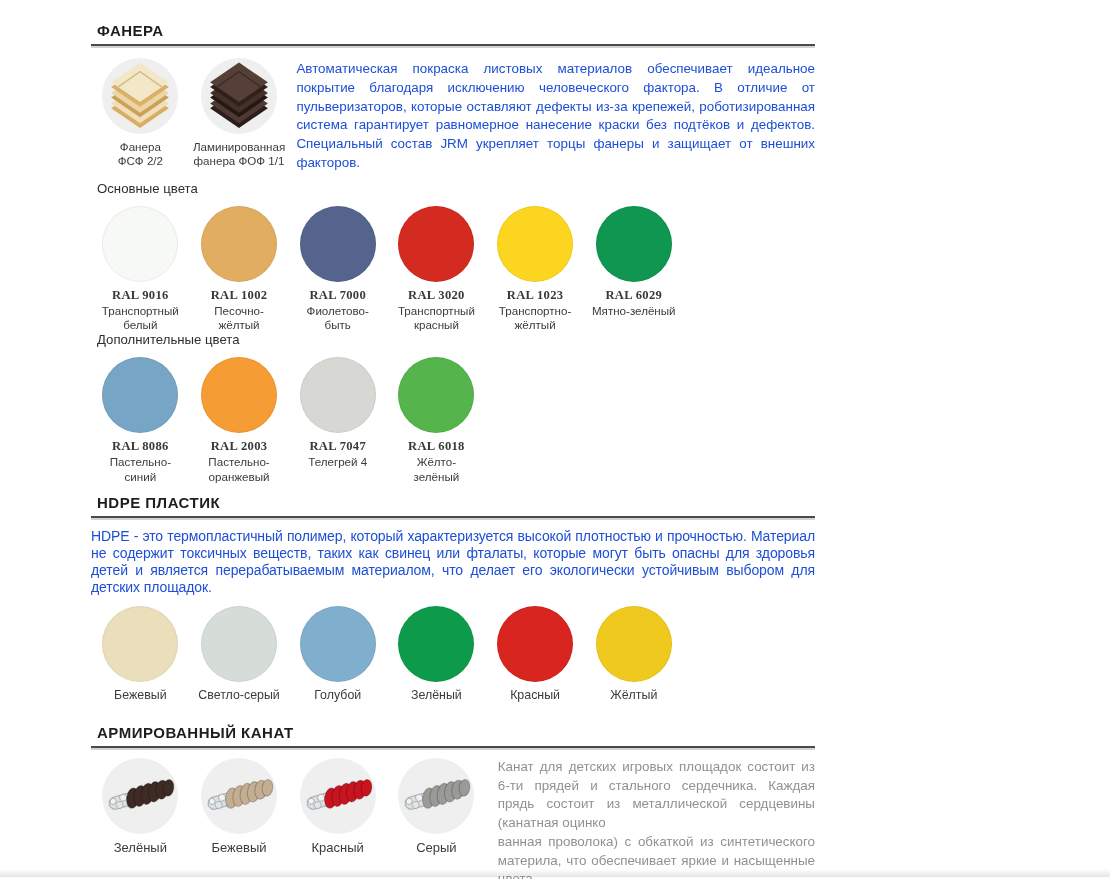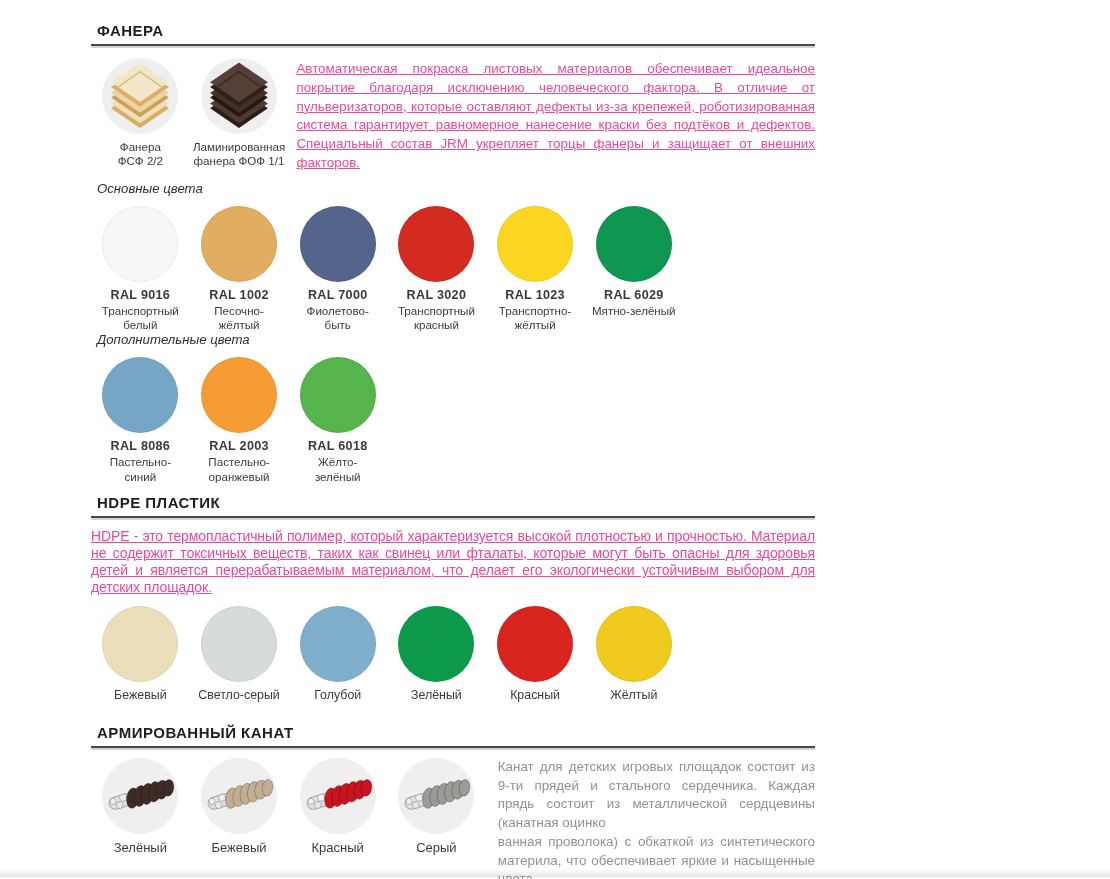--- a/index.html
+++ b/index.html
@@ -15,32 +15,31 @@
   .rule{height:2px;background:#4a4a4a;box-shadow:0 2px 0 rgba(130,130,130,.35);}
   .top-row{display:flex;margin-top:12px;align-items:flex-start;}
   .materials{display:flex;}
   .cell{width:98.7px;text-align:center;flex:0 0 auto;}
   .photo-circle{width:76px;height:76px;margin:0 auto;}
   .photo-circle svg{display:block;width:76px;height:76px;}
   .cell-label{
     margin-top:6px;font-size:11.6px;line-height:1.25;color:#3b3b3b;white-space:pre-line;
   }
   .desc{
-    flex:1;margin:2px 0 0 8px;font-size:13.4px;line-height:1.4;color:#ec4899;
+    flex:1;margin:2px 0 0 8px;font-size:13.4px;line-height:1.4;color:#1d4ed8;
     text-align:justify;
-    text-decoration:underline;
-  }
-  .subhead{font-size:13.2px;color:#2e2e2e;margin:8px 0 10px 6px;line-height:15px;font-style:italic;}
+  }
+  .subhead{font-size:13.2px;color:#2e2e2e;margin:8px 0 10px 6px;line-height:15px;}
   .subhead2{margin-top:0;}
   .swatch-row{display:flex;}
   .circle{
     width:76px;height:76px;border-radius:50%;margin:0 auto;
     box-shadow:inset 0 0 0 1px rgba(0,0,0,.055);
   }
-  .code{margin-top:6px;font-size:12.6px;font-weight:bold;letter-spacing:.3px;color:#393939;line-height:15px;}
+  .code{margin-top:6px;font-size:12.6px;font-weight:bold;letter-spacing:.3px;color:#393939;line-height:15px;font-family:Liberation Serif, serif;}
   .name{font-size:11.6px;line-height:1.24;color:#3b3b3b;white-space:pre-line;margin-top:1px;}
   .hdpe-title{margin-top:10px;}
   .hdpe-desc{margin:10px 0 0 0;flex:none;font-size:14px;line-height:1.22;letter-spacing:-.1px;}
   .hdpe-row{margin-top:10px;}
   .hdpe-name{font-size:12.4px;margin-top:6px;}
   .rope-title{margin-top:20px;}
   .rope-row{display:flex;margin-top:10px;align-items:flex-start;}
   .ropes{display:flex;}
   .rope-label{font-size:13px;margin-top:6px;}
   .rope-desc{flex:1;margin:0 0 0 12px;}
@@ -148,20 +147,25 @@
         <div class="name">Пастельно-
 синий</div>
       </div>
       <div class="cell">
         <div class="circle" style="background: rgb(245, 156, 52);"></div>
         <div class="code">RAL 2003</div>
         <div class="name">Пастельно-
 оранжевый</div>
       </div>
       <div class="cell">
+        <div class="circle" style="background: rgb(215, 215, 211);"></div>
+        <div class="code">RAL 7047</div>
+        <div class="name">Телегрей 4</div>
+      </div>
+      <div class="cell">
         <div class="circle" style="background: rgb(85, 180, 75);"></div>
         <div class="code">RAL 6018</div>
         <div class="name">Жёлто-
 зелёный</div>
       </div>
     </div>
   </div>
 
   <div>
     <h2 class="section-title hdpe-title">HDPE ПЛАСТИК</h2>
@@ -291,21 +295,21 @@
                 </g>
               </g>
             </svg>
           </div>
           <div class="name rope-label">Серый</div>
         </div>
 
       </div>
 
       <div class="rope-desc">
-        <p>Канат для детских игровых площадок состоит из 9-ти прядей и стального сердечника. Каждая прядь состоит из металлической сердцевины (канатная оцинко</p>
+        <p>Канат для детских игровых площадок состоит из 6-ти прядей и стального сердечника. Каждая прядь состоит из металлической сердцевины (канатная оцинко</p>
         <p>ванная проволока) с обкаткой из синтетического материла, что обеспечивает яркие и насыщенные цвета.</p>
       </div>
     </div>
   </div>
 
 </div>
 
 <div class="bottom-shade"></div>
 
 </body></html>

